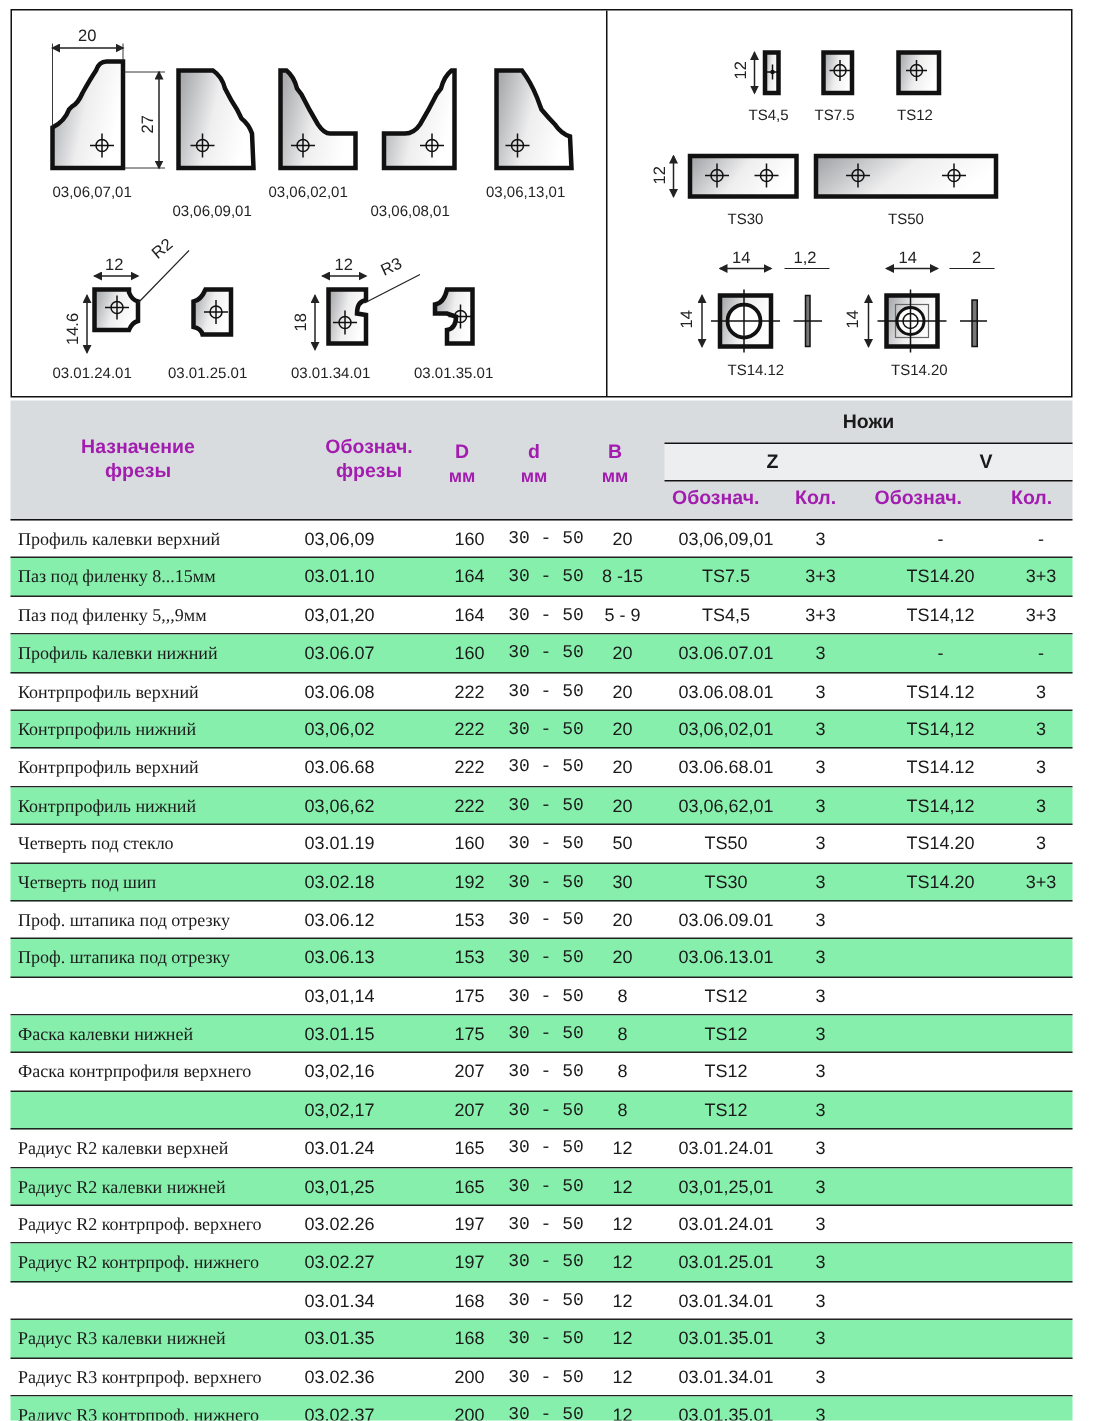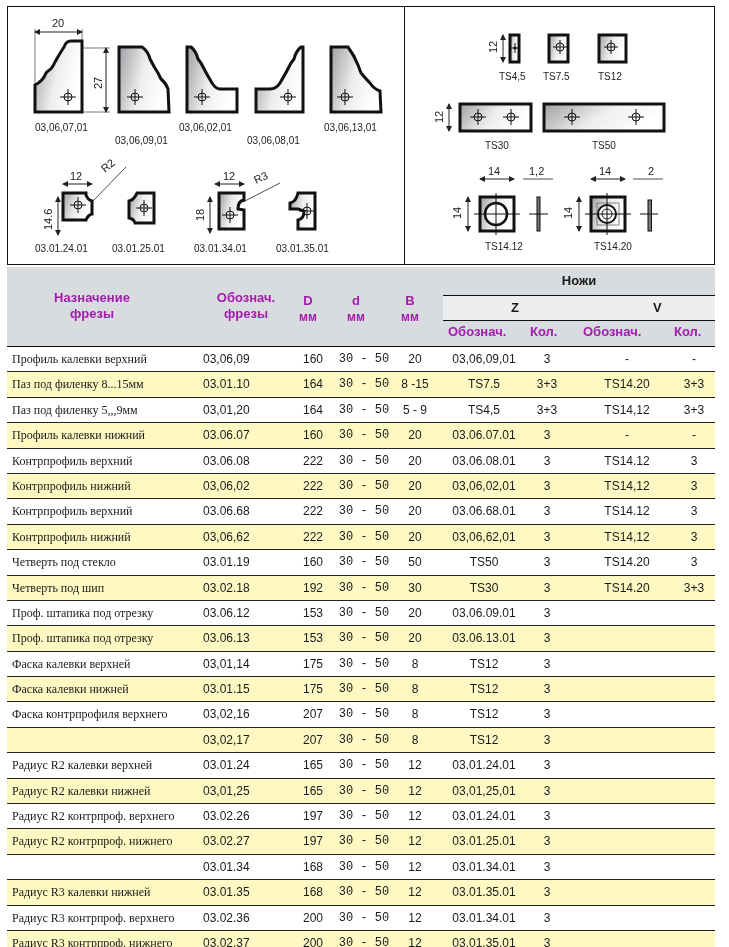--- a/index.html
+++ b/index.html
@@ -14,21 +14,21 @@
 
   .table { position:absolute; left:7px; top:267px; width:708px; }
   .thead { position:relative; height:79px; background:#d9dcde; border-bottom:1px solid #111; }
   .th { position:absolute; font-weight:bold; font-size:13px; text-align:center; line-height:16px; color:#a21caf; }
   .knives-title { position:absolute; left:436px; right:0; top:6px; text-align:center; font-weight:bold; font-size:13px; }
   .zv-band { position:absolute; left:436px; right:0; top:28px; height:24px; background:#eceeef;
              border-top:1px solid #111; border-bottom:1px solid #111; }
   .zv { position:absolute; top:4px; font-weight:bold; font-size:13px; }
 
   .row { position:relative; height:24.4px; border-bottom:1px solid #222; font-size:12px; }
-  .row.alt { background:#fef9c3; }
+  .row.alt { background:#86efac; }
   .cell { position:absolute; top:0; line-height:24px; white-space:nowrap; }
   .c-name { left:5px;font-family:Liberation Serif, serif; }
   .c-code { left:196px; }
   .c-D { left:288px; width:36px; text-align:center; }
   .c-d { left:324px; width:66px; text-align:center;font-family:Liberation Mono, monospace; }
   .c-B { left:385px; width:46px; text-align:center; }
   .c-zc { left:436px; width:82px; text-align:center; }
   .c-zk { left:527px; width:26px; text-align:center; }
   .c-vc { left:574px; width:92px; text-align:center; }
   .c-vk { left:666px; width:42px; text-align:center; }
@@ -398,21 +398,20 @@
         <span class="cell c-code">03.06.13</span>
         <span class="cell c-D">153</span>
         <span class="cell c-d">30 - 50</span>
         <span class="cell c-B">20</span>
         <span class="cell c-zc">03.06.13.01</span>
         <span class="cell c-zk">3</span>
         <span class="cell c-vc"></span>
         <span class="cell c-vk"></span>
       </div>
       <div class="row">
-        <span class="cell c-name">Фаска калевки верхней</span>
         <span class="cell c-code">03,01,14</span>
         <span class="cell c-D">175</span>
         <span class="cell c-d">30 - 50</span>
         <span class="cell c-B">8</span>
         <span class="cell c-zc">TS12</span>
         <span class="cell c-zk">3</span>
         <span class="cell c-vc"></span>
         <span class="cell c-vk"></span>
       </div>
       <div class="row alt">

